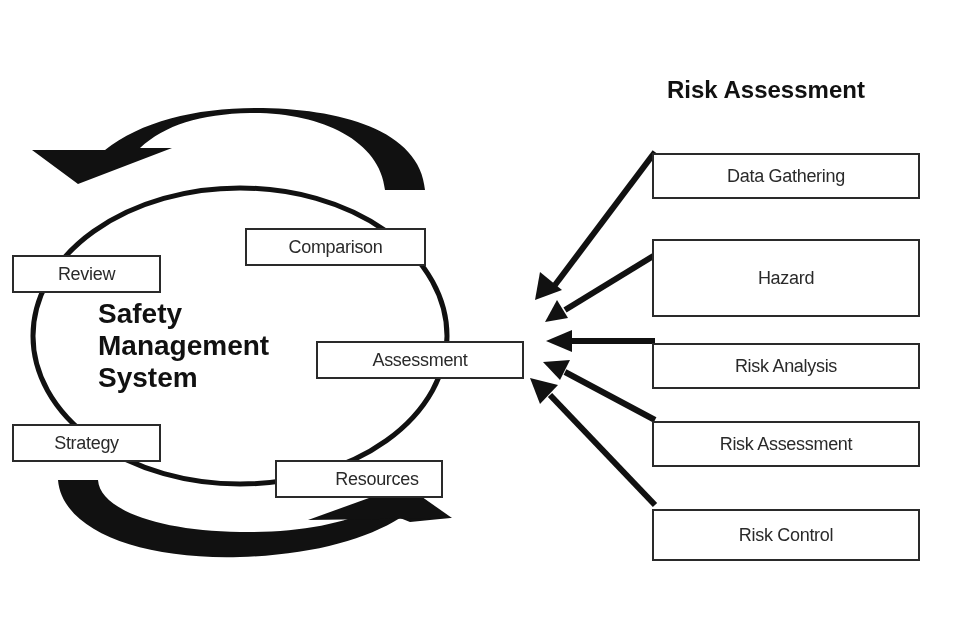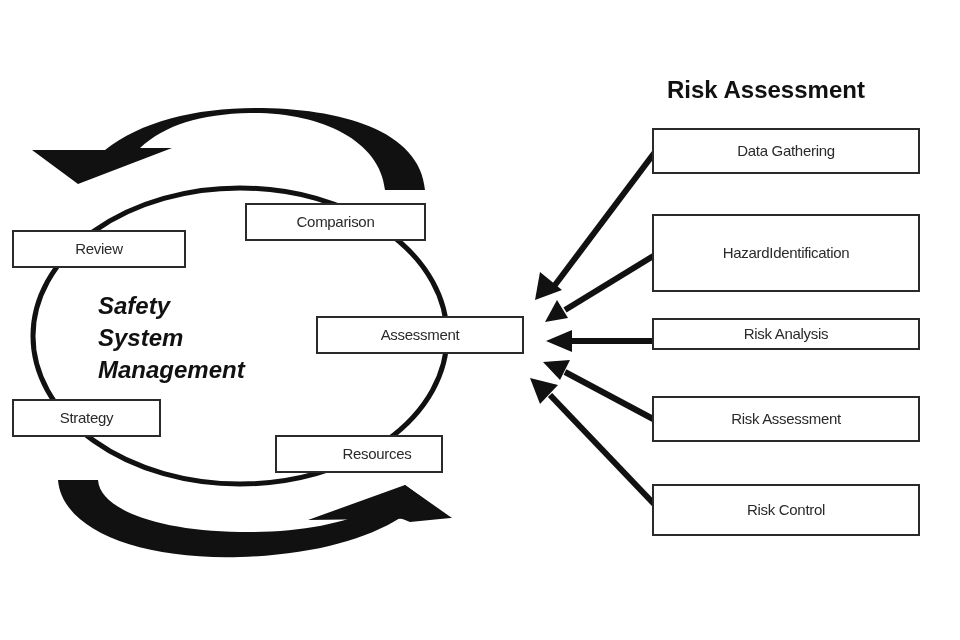--- a/index.html
+++ b/index.html
@@ -1,23 +1,23 @@
 <!DOCTYPE html>
 <html><head>
   <meta charset="utf-8">
   <style>
     html, body { margin: 0; padding: 0; background: #ffffff; }
     body { width: 960px; height: 640px; position: relative; overflow: hidden;
            font-family: "Liberation Sans", sans-serif; }
     svg#diagram { position: absolute; left: 0; top: 0; }
     .box { position: absolute; background: #fff; border: 2px solid #2a2a2a; box-sizing: border-box;
            display: flex; align-items: center; justify-content: center; text-align: left;
-           color: #2a2a2a; font-size: 15px; line-height: 30px; letter-spacing: -0.3px; }
+           color: #2a2a2a; font-size: 18px; line-height: 30px; letter-spacing: -0.3px; margin-top: 25px; }
     .title { position: absolute; color: #111; font-weight: bold; }
-    #sms-title { left: 98px; top: 290px; font-size: 24px; line-height: 32px; font-style: italic; }
+    #sms-title { left: 98px; top: 298px; font-size: 28px; line-height: 32px; }
     #ra-title { left: 667px; top: 75px; font-size: 24px; line-height: 30px; }
   </style>
 </head>
 <body>
 
 <svg id="diagram" width="960" height="640" viewBox="0 0 960 640">
 
   <ellipse cx="240" cy="336" rx="207" ry="148" fill="none" stroke="#111" stroke-width="5"></ellipse>
 
   <path fill="#111" d="M385,190 C380,140 320,112 250,113 C200,114 165,125 140,148
@@ -38,25 +38,25 @@
     <polygon points="546,341 572,330 572,352" stroke="none"></polygon>
     <line x1="655" y1="420" x2="565" y2="372"></line>
     <polygon points="543,362 570,360 560,380" stroke="none"></polygon>
     <line x1="655" y1="505" x2="550" y2="395"></line>
     <polygon points="530,378 558,385 540,404" stroke="none"></polygon>
   </g>
 </svg>
 
 <div id="sms-title" class="title">
   <div>Safety</div>
+  <div>Management</div>
   <div>System</div>
-  <div>Management</div>
 </div>
 
-<div class="box" style="left:12px;top:230px;width:174px;height:38px;">
+<div class="box" style="left:12px;top:230px;width:149px;height:38px;">
   <span>Review</span>
 </div>
 <div class="box" style="left:245px;top:203px;width:181px;height:38px;">
   <span>Comparison</span>
 </div>
 <div class="box" style="left:316px;top:316px;width:208px;height:38px;">
   <span>Assessment</span>
 </div>
 <div class="box" style="left:12px;top:399px;width:149px;height:38px;">
   <span>Strategy</span>
@@ -65,23 +65,22 @@
   <span>Resources</span>
 </div>
 
 <div id="ra-title" class="title">Risk Assessment</div>
 
 <div class="box" style="left:652px;top:128px;width:268px;height:46px;">
   <span>Data Gathering</span>
 </div>
 <div class="box" style="left:652px;top:214px;width:268px;height:78px;flex-direction:row;">
   <span>Hazard</span>
-  <span>Identification</span>
 </div>
-<div class="box" style="left:652px;top:318px;width:268px;height:32px;">
+<div class="box" style="left:652px;top:318px;width:268px;height:46px;">
   <span>Risk Analysis</span>
 </div>
 <div class="box" style="left:652px;top:396px;width:268px;height:46px;">
   <span>Risk Assessment</span>
 </div>
 <div class="box" style="left:652px;top:484px;width:268px;height:52px;">
   <span>Risk Control</span>
 </div>
 
 </body></html>

